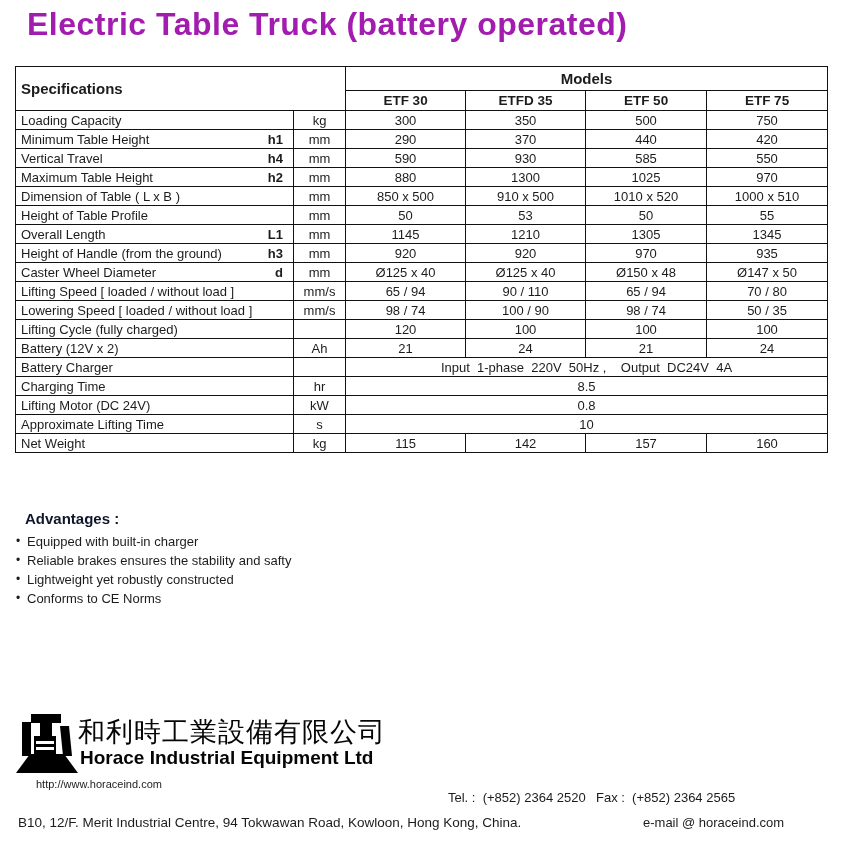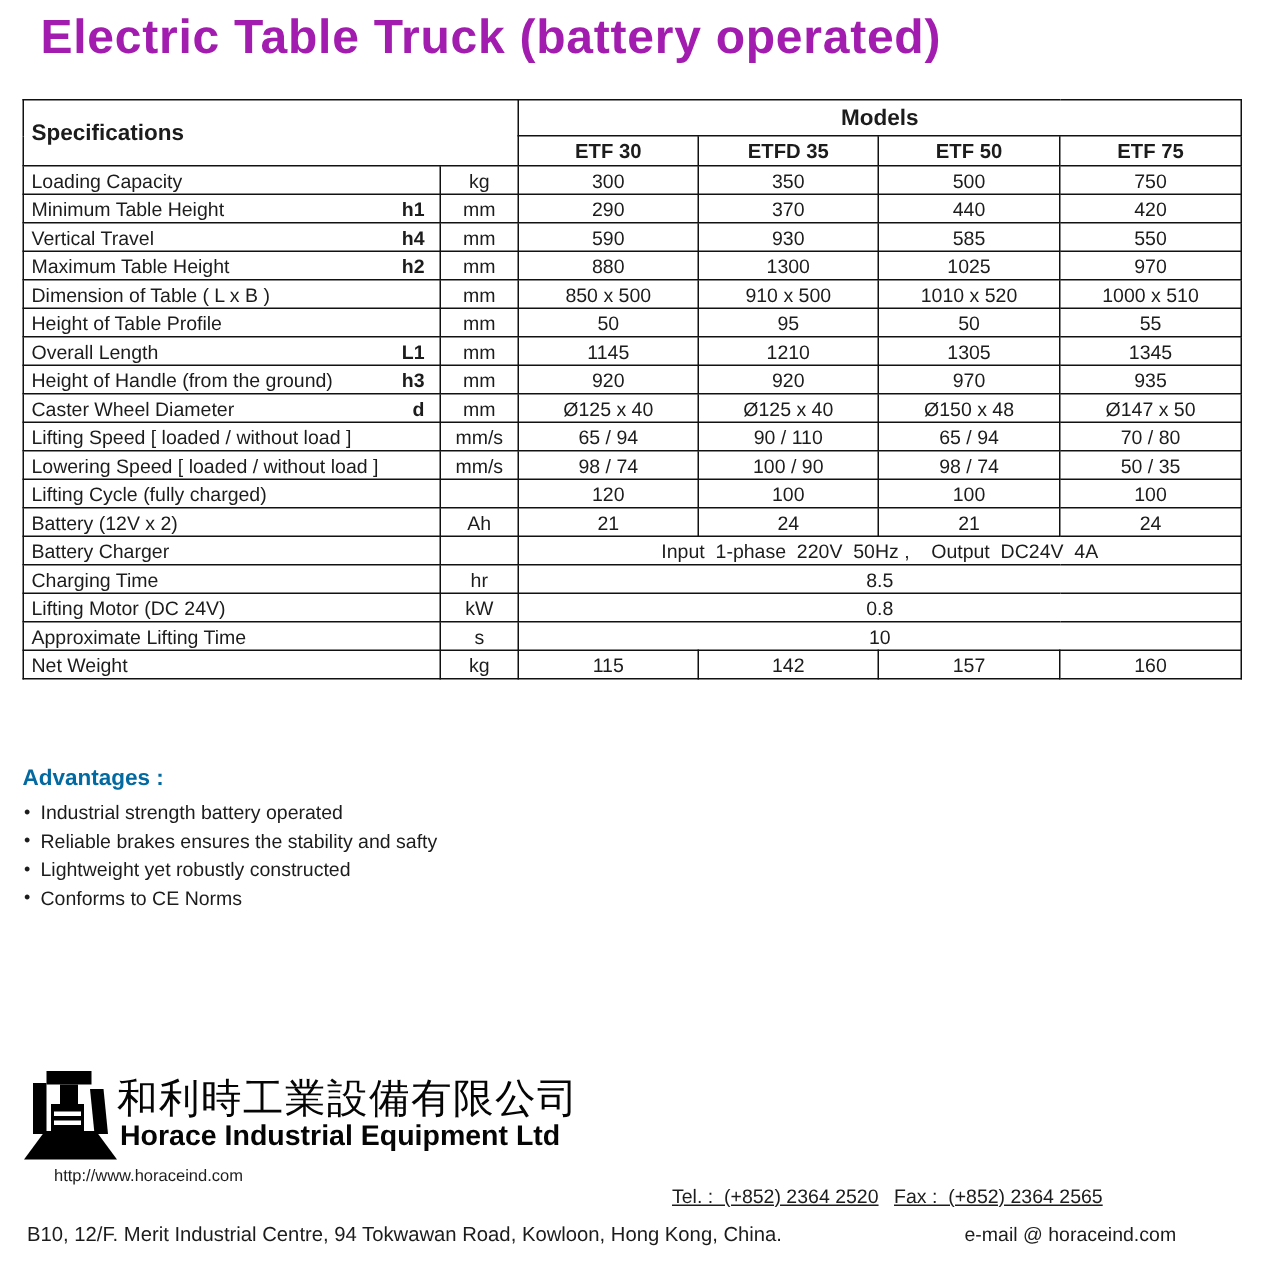--- a/index.html
+++ b/index.html
@@ -54,21 +54,22 @@
   td.unit-cell, td.val-cell { text-align: center; }
   .advantages {
     position: absolute;
     left: 15px;
     top: 510px;
     width: 500px;
   }
   .advantages-heading {
     font-size: 15px;
     font-weight: bold;
-    color: #0369a1;
+    color: #0f172a;
+    margin-left: 10px;
     margin-bottom: 5px;
   }
   .advantages ul { list-style: none; }
   .advantages li {
     font-size: 13px;
     line-height: 19px;
     padding-left: 12px;
     position: relative;
   }
   .advantages li::before {
@@ -101,21 +102,21 @@
     font-weight: bold;
     color: #050505;
     white-space: nowrap;
   }
   .website {
     position: absolute;
     left: 36px;
     top: 778px;
     font-size: 11px;
   }
-  .telfax { position: absolute; top: 790px; font-size: 13px; white-space: pre; text-decoration: underline; }
+  .telfax { position: absolute; top: 790px; font-size: 13px; white-space: pre; }
   .tel { left: 448px; }
   .fax { left: 596px; }
   .address {
     position: absolute;
     left: 18px;
     top: 815px;
     font-size: 13.5px;
     white-space: pre;
   }
   .email {
@@ -190,21 +191,21 @@
         <td class="unit-cell">mm</td>
         <td class="val-cell">850 x 500</td>
         <td class="val-cell">910 x 500</td>
         <td class="val-cell">1010 x 520</td>
         <td class="val-cell">1000 x 510</td>
       </tr>
       <tr>
         <td class="lbl-cell"><div class="lblwrap"><span>Height of Table Profile</span><span class="sym"></span></div></td>
         <td class="unit-cell">mm</td>
         <td class="val-cell">50</td>
-        <td class="val-cell">95</td>
+        <td class="val-cell">53</td>
         <td class="val-cell">50</td>
         <td class="val-cell">55</td>
       </tr>
       <tr>
         <td class="lbl-cell"><div class="lblwrap"><span>Overall Length</span><span class="sym">L1</span></div></td>
         <td class="unit-cell">mm</td>
         <td class="val-cell">1145</td>
         <td class="val-cell">1210</td>
         <td class="val-cell">1305</td>
         <td class="val-cell">1345</td>
@@ -284,21 +285,21 @@
         <td class="val-cell">142</td>
         <td class="val-cell">157</td>
         <td class="val-cell">160</td>
       </tr>
     </tbody>
 </table>
 
 <div class="advantages">
   <div class="advantages-heading">Advantages :</div>
   <ul>
-      <li>Industrial strength battery operated</li>
+      <li>Equipped with built-in charger</li>
       <li>Reliable brakes ensures the stability and safty</li>
       <li>Lightweight yet robustly constructed</li>
       <li>Conforms to CE Norms</li>
     </ul>
 </div>
 
 <svg class="footer-logo" viewBox="0 0 64 64" xmlns="http://www.w3.org/2000/svg" aria-hidden="true">
   <rect x="16" y="2" width="30" height="9" fill="#000"></rect>
   <rect x="25" y="11" width="12" height="14" fill="#000"></rect>
   <rect x="7" y="10" width="9" height="34" fill="#000"></rect>

